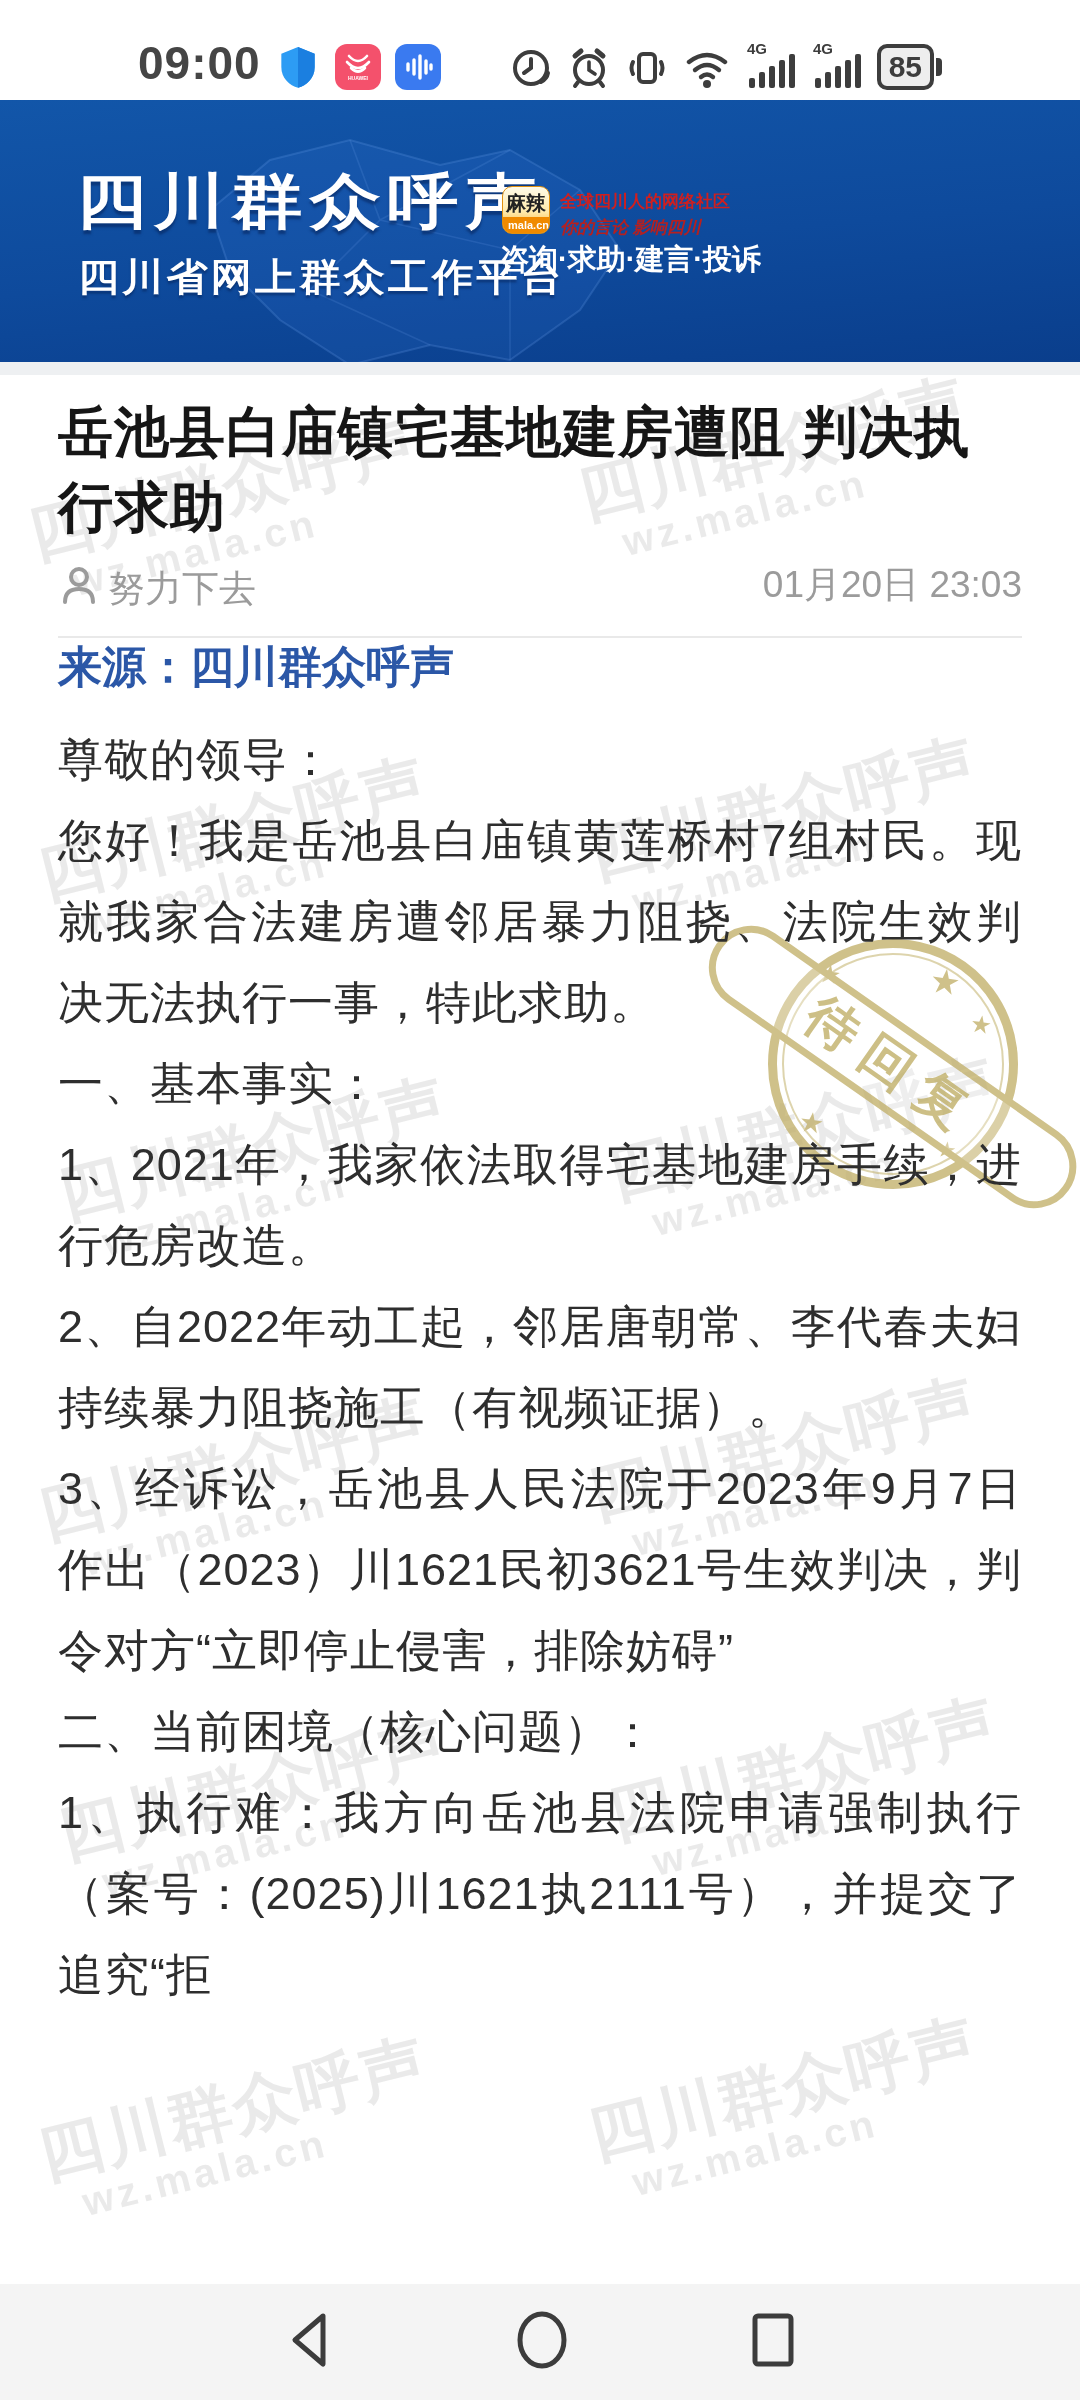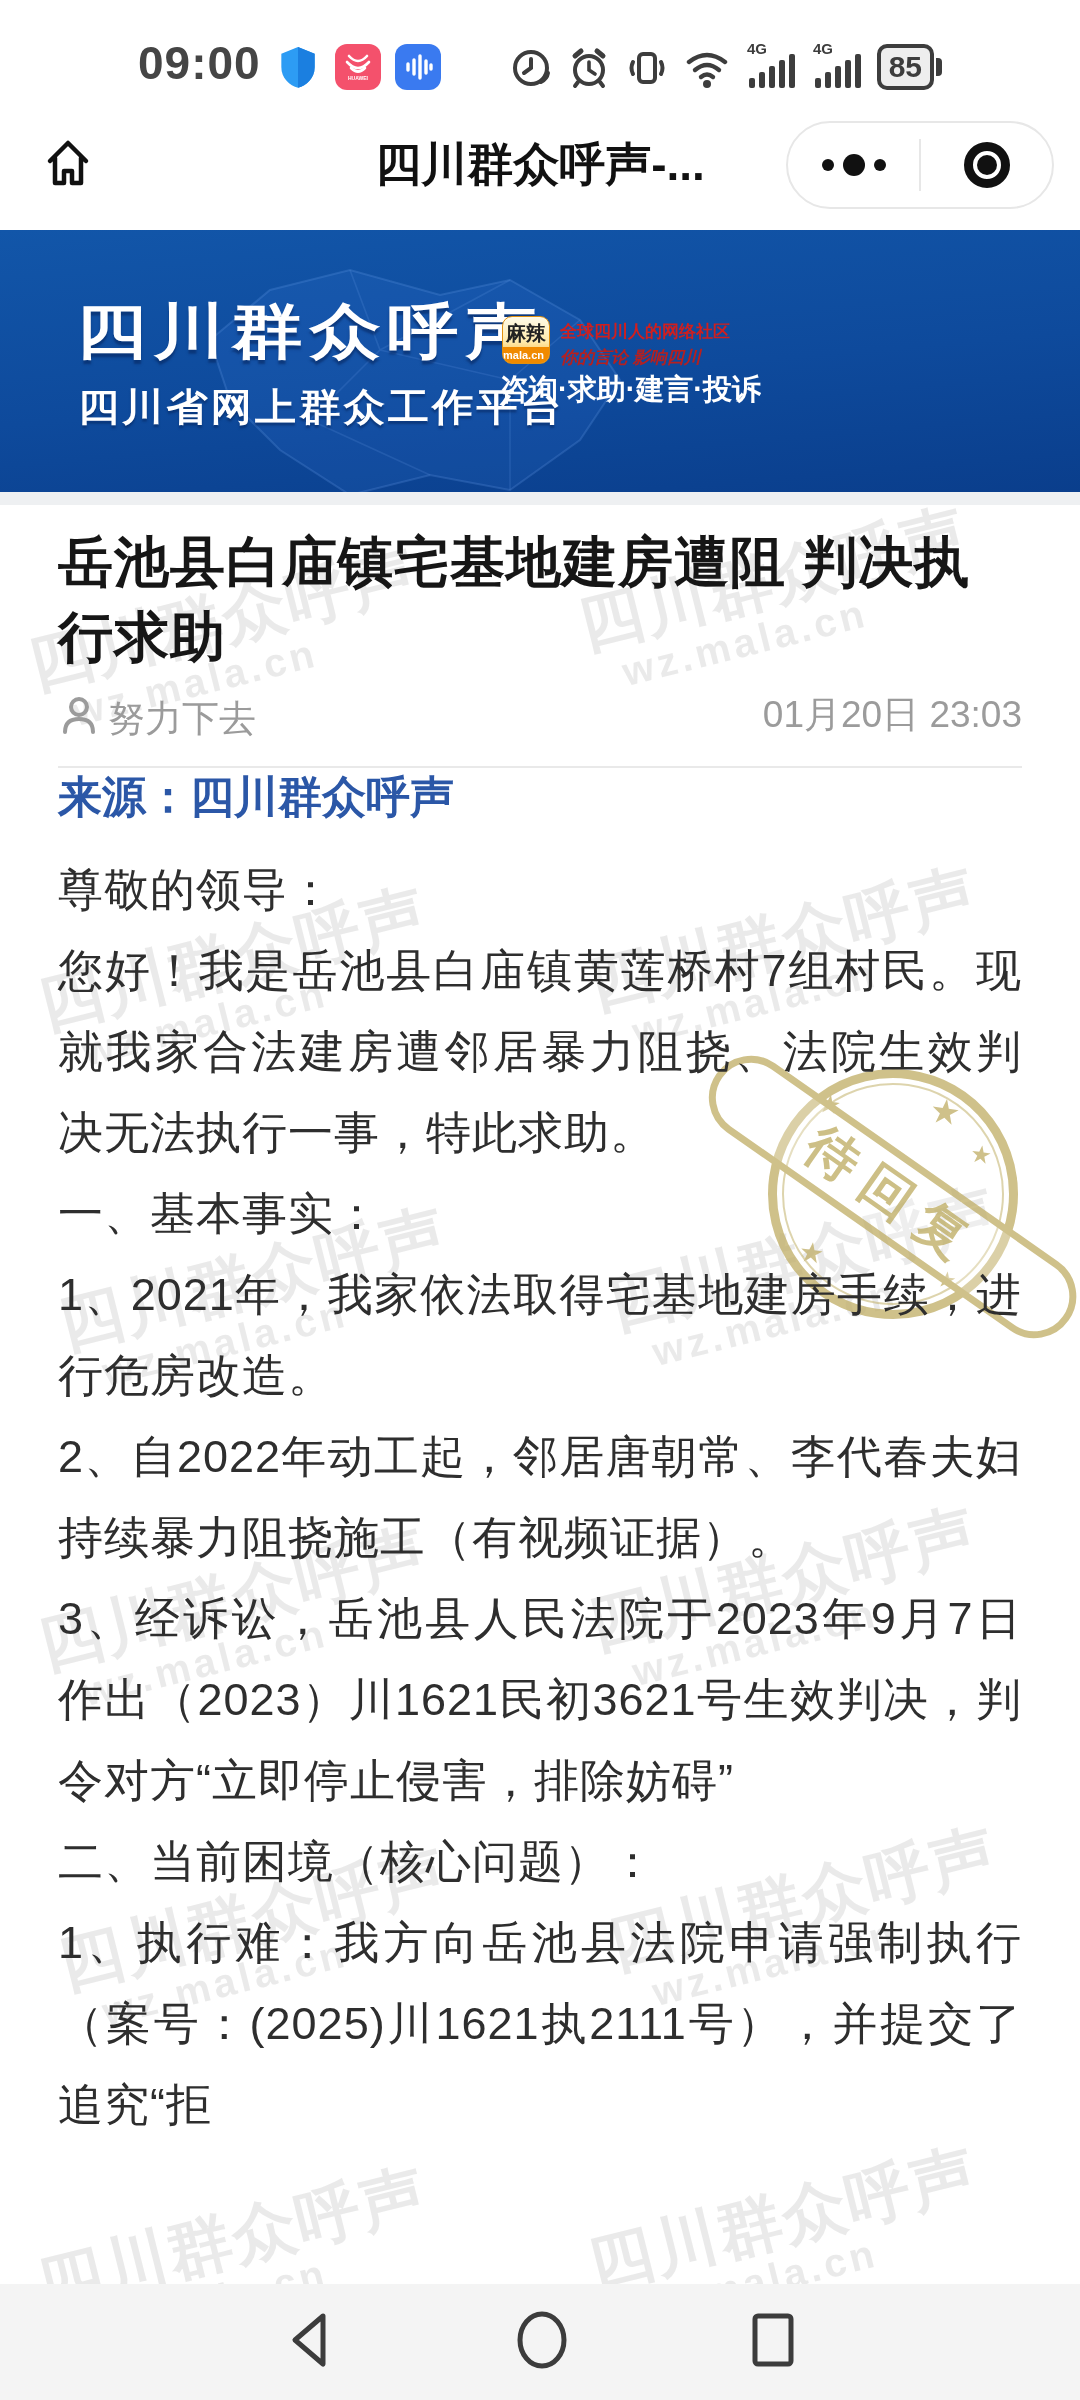--- a/index.html
+++ b/index.html
@@ -30,21 +30,21 @@
   .target{width:46px;height:46px;border:9px solid #111;border-radius:50%;display:flex;align-items:center;justify-content:center;}
   .target i{width:20px;height:20px;background:#111;border-radius:50%;}
 
   
   .banner{position:relative;height:262px;background:linear-gradient(175deg,#1256a9 0%,#0e4a9c 55%,#0a3e8c 100%);overflow:hidden;}
   .banner svg.map{position:absolute;left:150px;top:30px;opacity:.55;}
   .banner-title{position:absolute;left:76px;top:62px;color:#fff;font-size:60px;font-weight:bold;letter-spacing:6px;transform:scaleX(1.18);transform-origin:left;text-shadow:0 4px 2px rgba(5,35,90,.55);white-space:nowrap;}
   .banner-sub{position:absolute;left:78px;top:152px;color:#fff;font-size:38px;font-weight:bold;letter-spacing:3px;transform:scaleX(1.08);transform-origin:left;text-shadow:0 3px 2px rgba(5,35,90,.5);white-space:nowrap;}
   .mala-logo{position:absolute;left:502px;top:86px;width:48px;height:48px;border-radius:10px;background:linear-gradient(180deg,#fffbe8 0%,#ffe9a8 55%,#f6a623 100%);display:flex;flex-direction:column;align-items:center;justify-content:flex-end;overflow:hidden;border:1px solid #e09010;}
   .mala-logo .zi{font-size:20px;font-weight:bold;color:#222;line-height:28px;}
-  .mala-logo .dm{width:100%;text-align:left;background:#f08a00;color:#fff;font-size:11px;line-height:16px;font-weight:bold;}
+  .mala-logo .dm{width:100%;text-align:right;background:#f08a00;color:#fff;font-size:11px;line-height:16px;font-weight:bold;}
   .slogan-red{position:absolute;left:560px;top:90px;color:#cf1f1f;font-size:17px;font-weight:bold;white-space:nowrap;}
   .slogan-red2{position:absolute;left:560px;top:116px;color:#b52020;font-size:17px;font-style:italic;font-weight:bold;white-space:nowrap;}
   .services{position:absolute;left:500px;top:140px;color:#fff;font-size:29px;font-weight:bold;white-space:nowrap;}
   .gray-strip{height:13px;background:#eef0f2;}
 
   
   .article{position:relative;padding:0 58px;}
   .art-layer{position:absolute;inset:0;z-index:0;pointer-events:none;}
   .art-content{position:relative;z-index:1;}
   .art-title{margin-top:20px;font-size:55px;line-height:75px;font-weight:bold;color:#161616;letter-spacing:1px;}
@@ -166,43 +166,20 @@
             <rect x="44" y="14" width="6" height="34" rx="2"></rect>
           </g>
         </svg>
     </span>
     <span class="sb-batt">
       <span class="batt-body">85</span>
       <span class="batt-tip"></span>
     </span>
   </div>
 
-  <div class="nav-bar">
-    <span class="home-btn">
-      <svg width="56" height="56" viewBox="0 0 56 56">
-          <path d="M10 26 L28 8 L46 26 M15 23 V48 H24 V36 H32 V48 H41 V23" fill="none" stroke="#111" stroke-width="4.5" stroke-linejoin="round" stroke-linecap="round"></path>
-        </svg>
-    </span>
-    <span class="nav-title">四川群众呼声-...</span>
-    <span class="capsule">
-      <span class="half">
-          <span class="dots">
-            <i></i>
-            <i class="mid"></i>
-            <i></i>
-          </span>
-        </span>
-      <span class="divider"></span>
-      <span class="half">
-          <span class="target">
-            <i></i>
-          </span>
-        </span>
-    </span>
-  </div>
 
   <div class="banner">
     <svg class="map" width="560" height="240" viewBox="0 0 560 240">
       <path d="M120 30 L200 10 L290 35 L360 20 L430 60 L470 120 L430 180 L360 230 L280 215 L200 235 L130 190 L80 140 L60 80 Z" fill="rgba(70,130,230,0.22)" stroke="rgba(130,180,255,0.35)" stroke-width="2"></path>
       <path d="M200 10 L230 90 L360 20 M230 90 L160 160 L280 215 M230 90 L360 120 L430 60 M360 120 L360 230" fill="none" stroke="rgba(130,180,255,0.28)" stroke-width="1.6"></path>
     </svg>
     <div class="banner-title">四川群众呼声</div>
     <div class="banner-sub">四川省网上群众工作平台</div>
     <div class="mala-logo">
       <span class="zi">麻辣</span>

